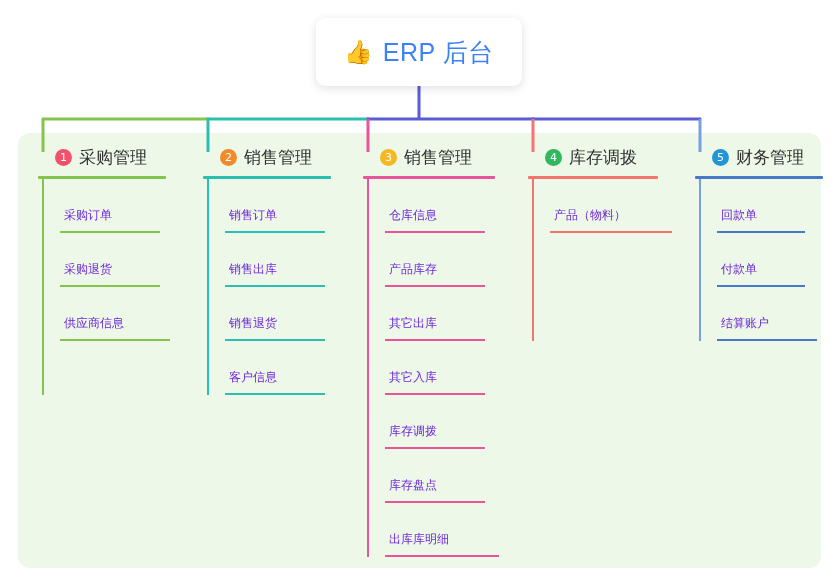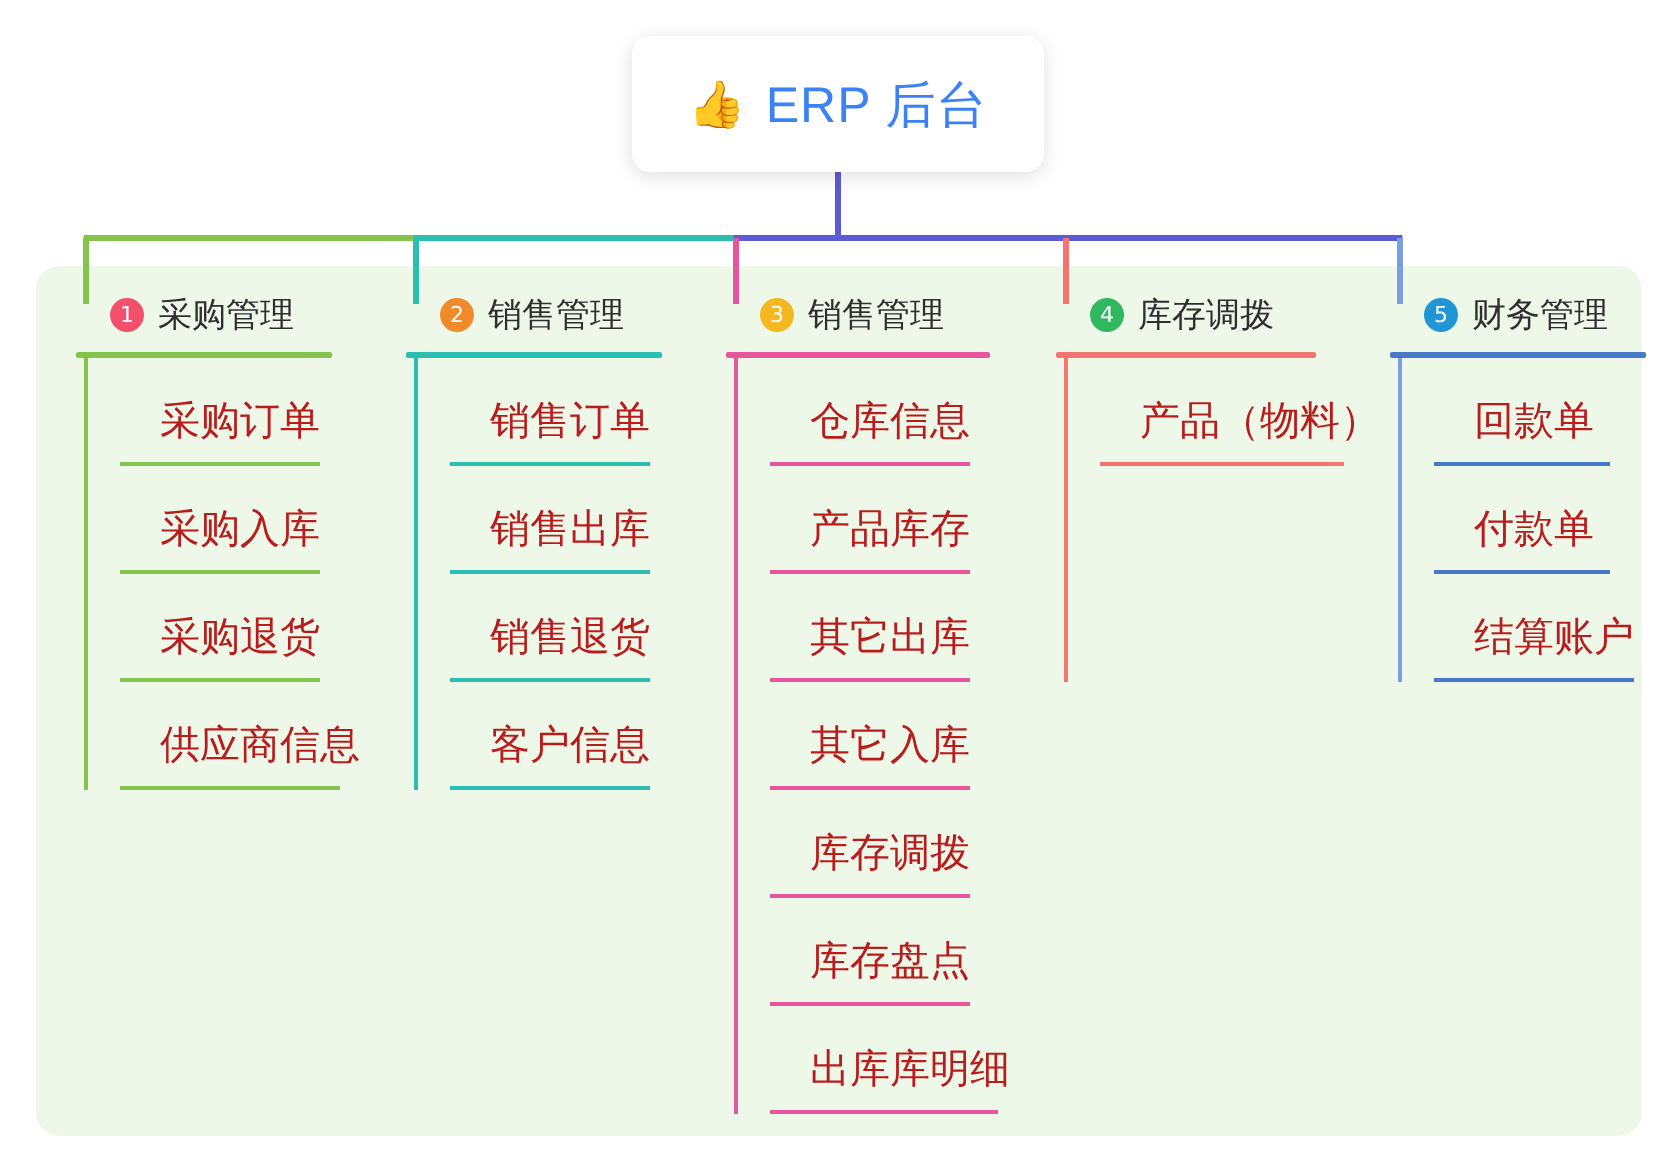--- a/index.html
+++ b/index.html
@@ -108,24 +108,24 @@
     left: 4px;
     top: 0;
     width: 2px;
   }
   .item {
     position: relative;
     height: 54px;
   }
   .item-label {
     position: absolute;
-    left: 20px;
+    left: 4px;
     bottom: 9px;
-    font-size: 20px;
-    color: #b91c1c;
+    font-size: 12px;
+    color: #6d28d9;
     white-space: nowrap;
   }
   .item-rule {
     position: absolute;
     left: 0;
     bottom: 0;
     height: 1.6px;
     width: 100px;
   }
 </style>
@@ -159,24 +159,20 @@
         <span class="col-title">采购管理</span>
       </div>
       <div class="header-rule" style="background: rgb(132, 196, 76); width: 128px;"></div>
       <div class="items">
         <div class="spine" style="background: rgb(132, 196, 76); height: 216px;"></div>
         <div class="item">
           <span class="item-label">采购订单</span>
           <div class="item-rule" style="background: rgb(132, 196, 76); width: 100px;"></div>
         </div>
         <div class="item">
-          <span class="item-label">采购入库</span>
-          <div class="item-rule" style="background: rgb(132, 196, 76); width: 100px;"></div>
-        </div>
-        <div class="item">
           <span class="item-label">采购退货</span>
           <div class="item-rule" style="background: rgb(132, 196, 76); width: 100px;"></div>
         </div>
         <div class="item">
           <span class="item-label">供应商信息</span>
           <div class="item-rule" style="background: rgb(132, 196, 76); width: 110px;"></div>
         </div>
       </div>
     </div>
     <div class="column" style="left: 185px; width: 128px;">

